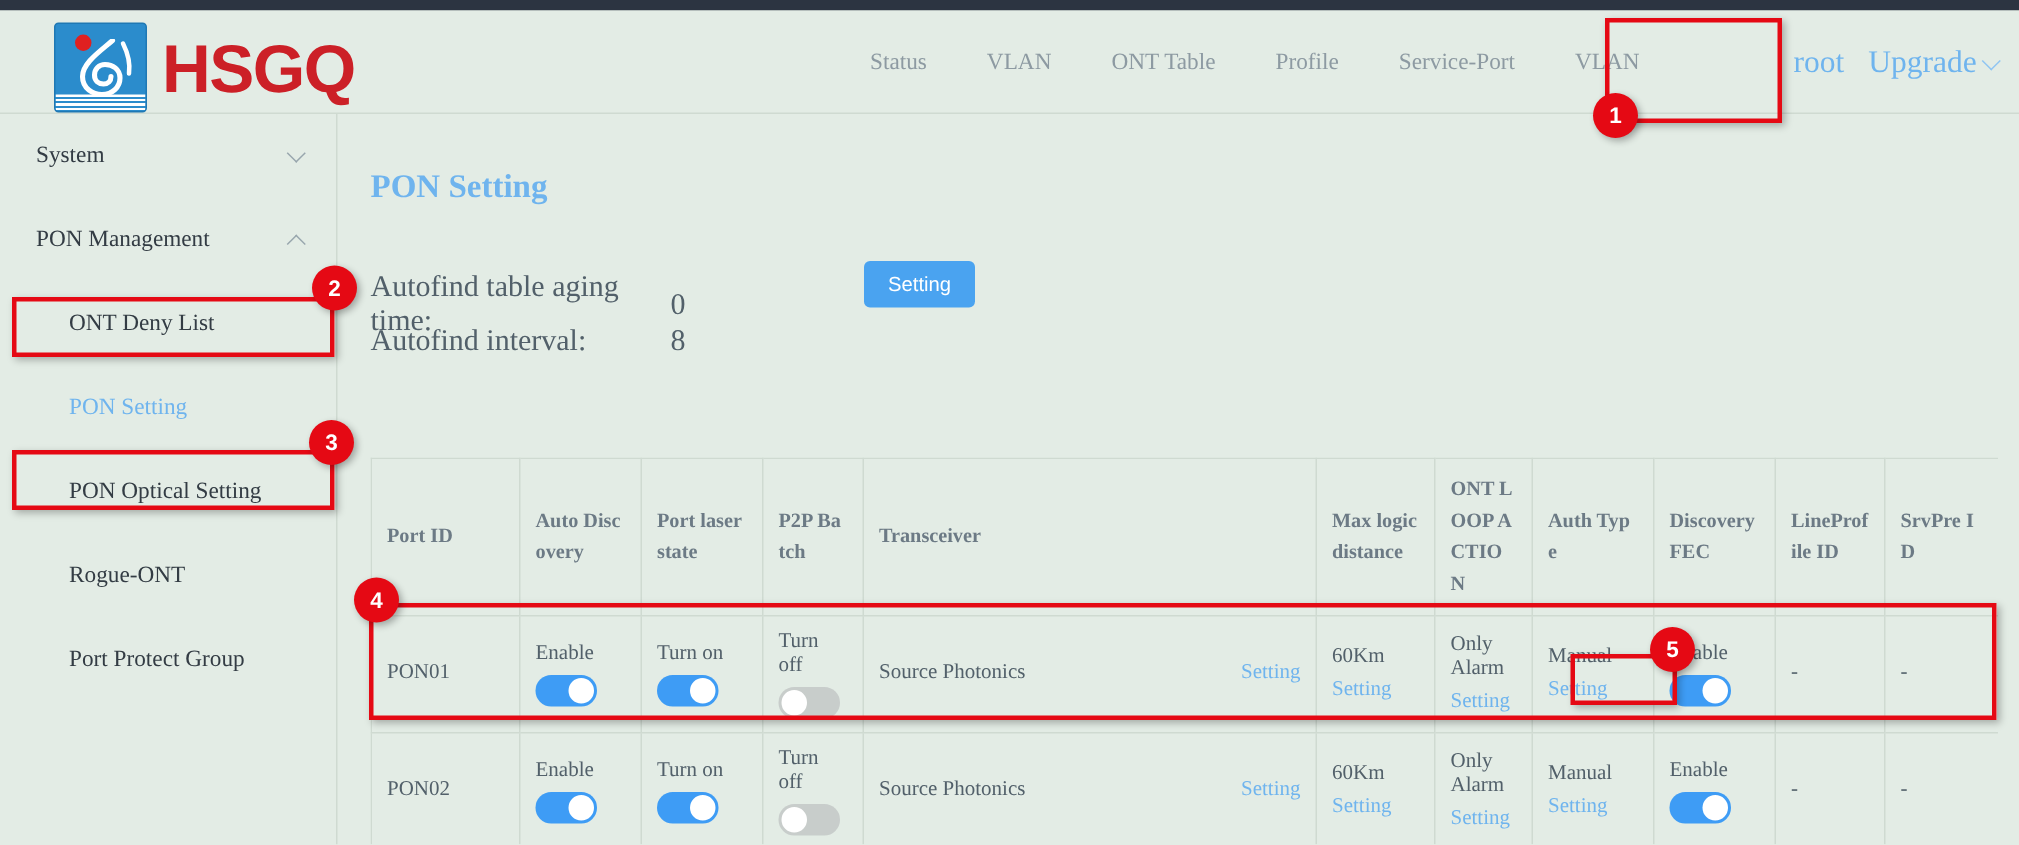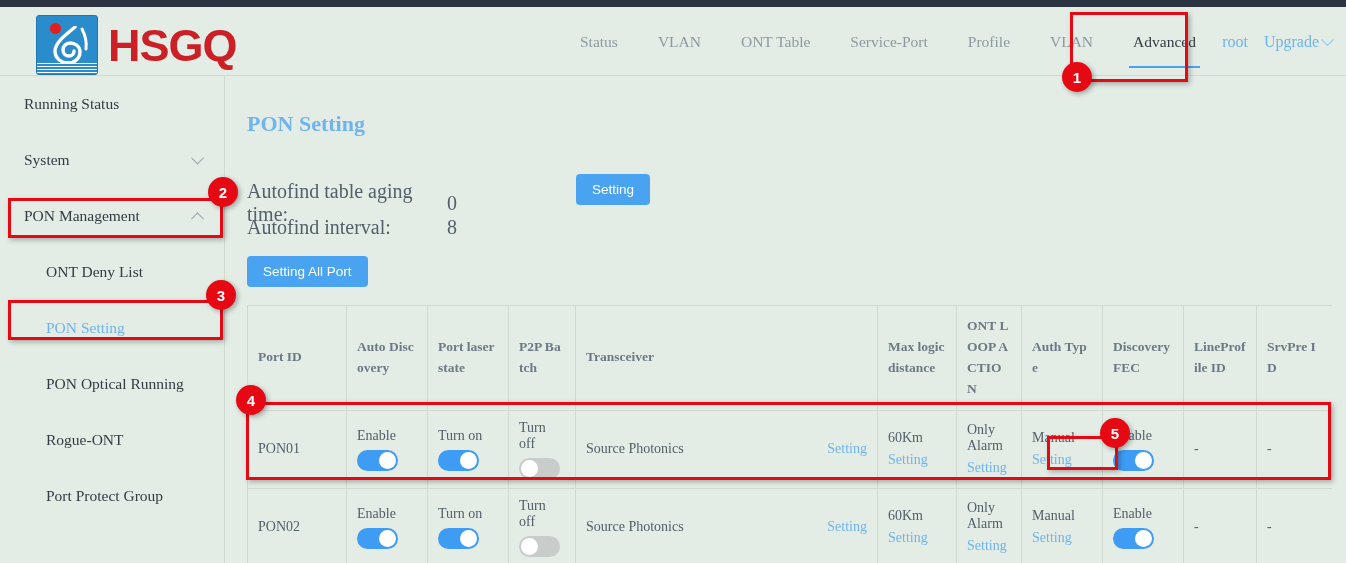--- a/index.html
+++ b/index.html
@@ -67,21 +67,21 @@
   .nav-item.active::after {
     content: ""; position: absolute; left: 16px; right: 16px; bottom: 8px;
     height: 2px; background: #4aa3f0;
   }
   .nav-right {
     position: absolute; right: 14px; top: 0; height: 69px;
     display: flex; align-items: center; gap: 16px;
   }
   .nav-user, .nav-short {
     font-family: "Liberation Serif", serif;
-    font-size: 16px; color: #6fb4ee; cursor: pointer;
+    font-size: 21px; color: #6fb4ee; cursor: pointer;
   }
   .chev-d {
     display: inline-block; width: 9px; height: 9px;
     border-right: 1.6px solid #8fc5f2; border-bottom: 1.6px solid #8fc5f2;
     transform: rotate(45deg) translate(-2px,-2px);
   }
 
   
   .sidebar {
     position: absolute; left: 0; top: 76px; width: 225px; height: 487px;
@@ -205,55 +205,51 @@
         </svg>
         <div class="logo-stripes"></div>
       </div>
       <div class="logo-text">HSGQ</div>
     </div>
 
     <div class="nav">
       <div class="nav-item">Status</div>
       <div class="nav-item">VLAN</div>
       <div class="nav-item">ONT Table</div>
+      <div class="nav-item">Profile</div>
       <div class="nav-item">Service-Port</div>
-      <div class="nav-item">Profile</div>
       <div class="nav-item">VLAN</div>
-      <div class="nav-item active">Advanced</div>
     </div>
 
     <div class="nav-right">
       <div class="nav-user">root</div>
       <div class="nav-short">
         <span>Upgrade</span>
         <span class="chev-d"></span>
       </div>
     </div>
   </div>
 
   <div class="sidebar">
     <div class="side-item">
-      <span>Running Status</span>
-    </div>
-    <div class="side-item">
       <span>System</span>
       <span class="side-arrow down"></span>
     </div>
     <div class="side-item">
       <span>PON Management</span>
       <span class="side-arrow up"></span>
     </div>
     <div class="side-item sub">
       <span>ONT Deny List</span>
     </div>
     <div class="side-item sub link">
       <span>PON Setting</span>
     </div>
     <div class="side-item sub">
-      <span>PON Optical Running</span>
+      <span>PON Optical Setting</span>
     </div>
     <div class="side-item sub">
       <span>Rogue-ONT</span>
     </div>
     <div class="side-item sub">
       <span>Port Protect Group</span>
     </div>
   </div>
 
   <div class="main">
@@ -264,21 +260,20 @@
       <span class="lbl">Autofind table aging time:</span>
       <span class="val">0</span>
     </div>
 
     <div class="form-row" style="top:140px;">
       <span class="lbl">Autofind interval:</span>
       <span class="val">8</span>
     </div>
 
     <button class="btn" style="left:350px; top:98px;">Setting</button>
-    <button class="btn" style="left:21px; top:180px;">Setting All Port</button>
 
     <div class="tbl-wrap">
       <table class="pon">
         <colgroup>
           <col style="width:99px">
             <col style="width:81px">
             <col style="width:81px">
           <col style="width:67px">
             <col style="width:302px">
             <col style="width:79px">

